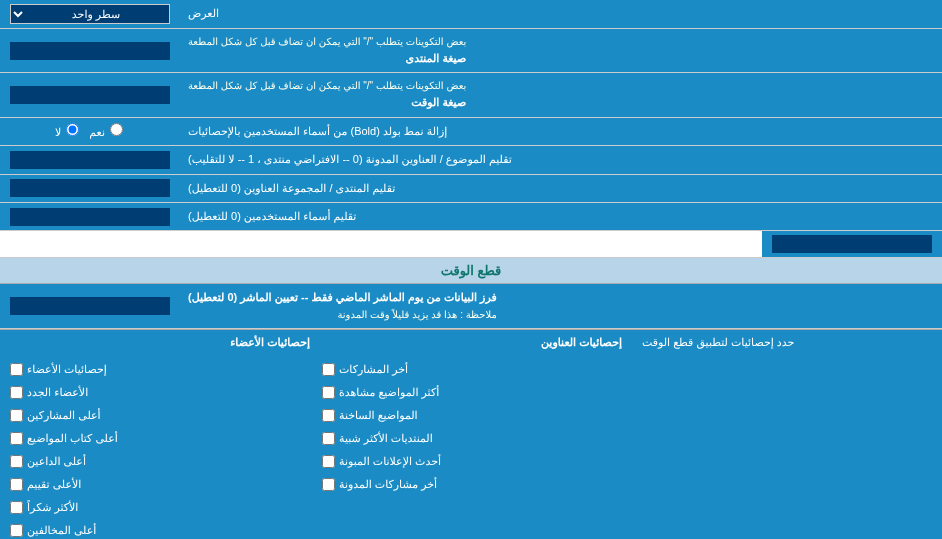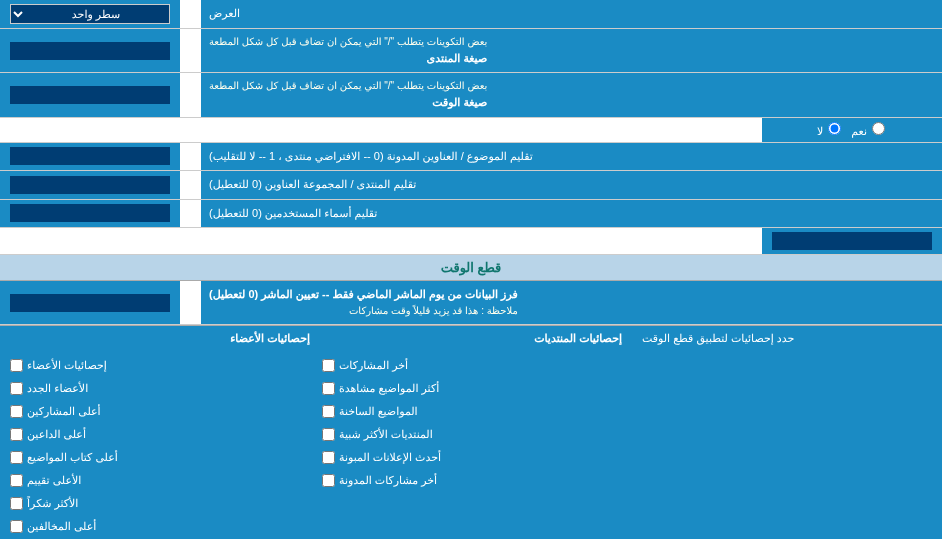--- a/index.html
+++ b/index.html
@@ -24,21 +24,20 @@
       background: #1a8bc4;
       color: #fff;
       padding: 6px 8px;
       display: flex;
       align-items: center;
       justify-content: flex-end;
       flex: 1;
       text-align: right;
       font-size: 11px;
       line-height: 1.4;
-      margin-left: 21px;
     }
     .input-cell {
       background: #1a8bc4;
       display: flex;
       align-items: center;
       justify-content: center;
       padding: 4px 6px;
       width: 180px;
       flex-shrink: 0;
     }
@@ -171,20 +170,21 @@
         <span style="font-size:10px; display:block; color:#ffe; margin-bottom:2px;">بعض التكوينات يتطلب "/" التي يمكن ان تضاف قبل كل شكل المطعة</span>
         <span style="font-weight:bold;">صيغة الوقت</span>
       </span>
     </div>
     <div class="input-cell">
       <input type="text" style="">
     </div>
   </div>
 
   <div class="row">
+    <div class="label-cell">إزالة نمط بولد (Bold) من أسماء المستخدمين بالإحصائيات</div>
     <div class="radio-cell">
       <label style="color:#fff; font-size:11px;">
         <input type="radio" name="bold_remove" value="yes" style="">
         <span>نعم</span>
       </label>
       <label style="color:#fff; font-size:11px;">
         <input type="radio" name="bold_remove" value="no" checked="" style="">
         <span>لا</span>
       </label>
     </div>
@@ -217,39 +217,39 @@
     </div>
   </div>
 
   <div class="section-header">قطع الوقت</div>
 
   <div class="row">
     <div class="label-cell">
       <span>
         <span style="font-weight:bold; display:block;">فرز البيانات من يوم الماشر الماضي فقط -- تعيين الماشر (0 لتعطيل)</span>
         <span style="font-size:10px; color:#ffe; display:block; margin-top:2px;">
-          <span>ملاحظة : هذا قد يزيد قليلاً وقت مشاركات</span>
+          <span>ملاحظة : هذا قد يزيد قليلاً وقت المدونة</span>
         </span>
       </span>
     </div>
     <div class="input-cell">
       <input type="text" style="">
     </div>
   </div>
 
   <div class="bottom-section">
 
     <div class="bottom-label">
       <span>حدد إحصائيات لتطبيق قطع الوقت</span>
     </div>
 
     <div class="bottom-checkboxes">
 
       <div class="checkbox-col">
-        <div style="color:#fff; font-weight:bold; font-size:11px; text-align:right; margin-bottom:4px;">إحصائيات المنتديات</div>
+        <div style="color:#fff; font-weight:bold; font-size:11px; text-align:right; margin-bottom:4px;">إحصائيات العناوين</div>
         <div class="checkbox-item">
           <span>أخر المشاركات</span>
           <input type="checkbox" style="">
         </div>
         <div class="checkbox-item">
           <span>أكثر المواضيع مشاهدة</span>
           <input type="checkbox" style="">
         </div>
         <div class="checkbox-item">
           <span>المواضيع الساخنة</span>
@@ -277,28 +277,28 @@
         </div>
         <div class="checkbox-item">
           <span>الأعضاء الجدد</span>
           <input type="checkbox" style="">
         </div>
         <div class="checkbox-item">
           <span>أعلى المشاركين</span>
           <input type="checkbox" style="">
         </div>
         <div class="checkbox-item">
+          <span>أعلى كتاب المواضيع</span>
+          <input type="checkbox" style="">
+        </div>
+        <div class="checkbox-item">
           <span>أعلى الداعين</span>
           <input type="checkbox" style="">
         </div>
         <div class="checkbox-item">
-          <span>أعلى كتاب المواضيع</span>
-          <input type="checkbox" style="">
-        </div>
-        <div class="checkbox-item">
           <span>الأعلى تقييم</span>
           <input type="checkbox" style="">
         </div>
         <div class="checkbox-item">
           <span>الأكثر شكراً</span>
           <input type="checkbox" style="">
         </div>
         <div class="checkbox-item">
           <span>أعلى المخالفين</span>
           <input type="checkbox" style="">

